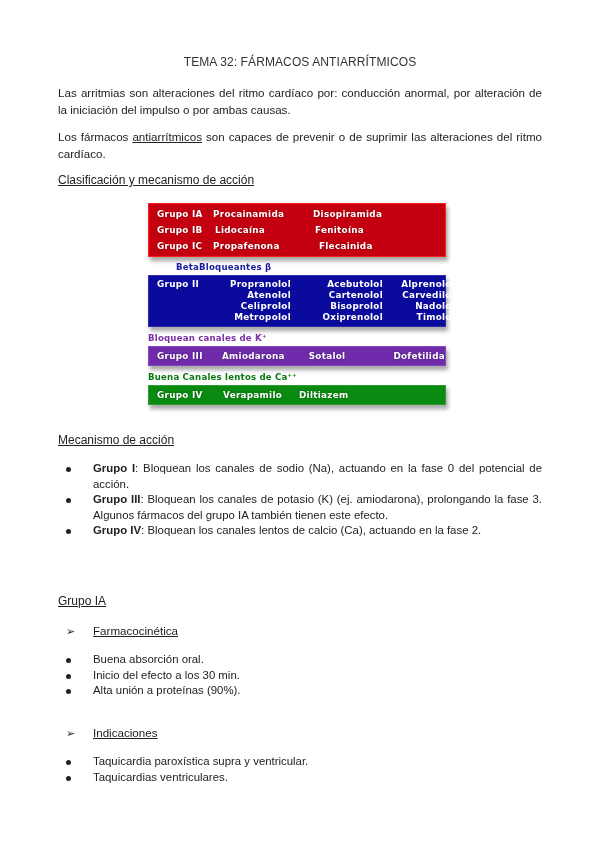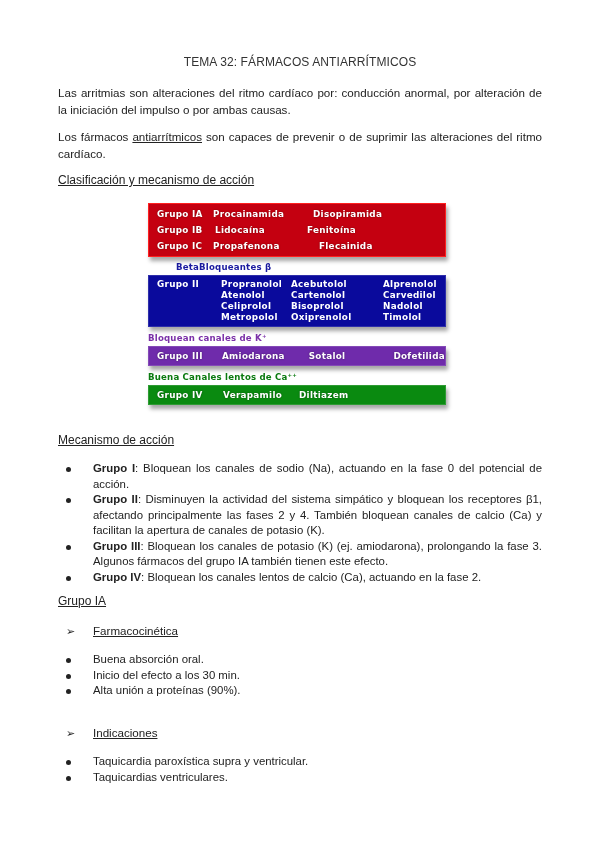--- a/index.html
+++ b/index.html
@@ -22,21 +22,21 @@
   .red-label { color: #c00010; }
   .red { background: #c40010; width: 298px; padding: 2px 0 2px 8px; border-color: #ff2020; }
   .blue-label { color: #1a1aa0; }
   .blue { background: #0a0a9c; width: 298px; padding: 3px 0 3px 8px; margin-top: 0; }
   .purple-label { color: #7a30a8; }
   .purple { background: #6f2bab; width: 298px; padding: 1px 0 1px 8px; }
   .green-label { color: #0a7a10; }
   .green { background: #0a8a10; width: 298px; padding: 1px 0 1px 8px; }
 
   .beta-grid { display: grid; grid-template-columns: 64px 70px 92px 72px; line-height: 11px; }
-  .beta-grid div { white-space: nowrap; text-align: left; }
+  .beta-grid div { white-space: nowrap; text-align: right; }
   .beta-grid .first { text-align: left; }
 
   ul.bul { position: absolute; left: 66px; width: 476px; list-style: none; }
   ul.bul li { position: relative; padding-left: 27px; line-height: 15.5px; text-align: justify; font-size: 11.4px; color: #222; }
   ul.bul li .dot { position: absolute; left: 0; top: 6px; width: 5px; height: 5px; border-radius: 50%; background: #222; }
   ul.bul li b { font-weight: bold; }
 
   .arrow-item { left: 66px; font-size: 11.6px; color: #222; }
   .arrow-item .arr { display: inline-block; width: 27px; font-size: 11px; }
   .arrow-item .lbl { text-decoration: underline; }
@@ -56,21 +56,21 @@
 
 <div class="abs fig">
   <div class="fig-block red">
     <div class="fig-row">
       <span style="width:56px">Grupo IA</span>
       <span style="width:92px">Procainamida</span>
       <span style="padding-left:8px">Disopiramida</span>
     </div>
     <div class="fig-row">
       <span style="width:58px">Grupo IB</span>
-      <span style="width:92px">Lidocaína</span>
+      <span style="width:100px">Lidocaína</span>
       <span>Fenitoína</span>
     </div>
     <div class="fig-row">
       <span style="width:56px">Grupo IC</span>
       <span style="width:106px">Propafenona</span>
       <span>Flecainida</span>
     </div>
   </div>
 
   <div class="fig-label blue-label" style="margin-top:2px;padding-left:28px;">BetaBloqueantes β</div>
@@ -111,21 +111,20 @@
       <span style="width:66px">Grupo IV</span>
       <span style="width:76px">Verapamilo</span>
       <span>Diltiazem</span>
     </div>
   </div>
 </div>
 
 <div class="abs heading" style="top:433px;">Mecanismo de acción</div>
 <ul class="bul" style="top:461px;">
   <li><span class="dot"></span><b>Grupo I</b><span>: Bloquean los canales de sodio (Na), actuando en la fase 0 del potencial de acción.</span></li>
-  <li><span class="dot"></span><b>Grupo II</b><span>: Disminuyen la actividad del sistema simpático y bloquean los receptores β1, afectando principalmente las fases 2 y 4. También bloquean canales de calcio (Ca) y facilitan la apertura de canales de potasio (K).</span></li>
   <li><span class="dot"></span><b>Grupo III</b><span>: Bloquean los canales de potasio (K) (ej. amiodarona), prolongando la fase 3. Algunos fármacos del grupo IA también tienen este efecto.</span></li>
   <li><span class="dot"></span><b>Grupo IV</b><span>: Bloquean los canales lentos de calcio (Ca), actuando en la fase 2.</span></li>
 </ul>
 
 <div class="abs heading" style="top:594px;">Grupo IA</div>
 
 <div class="abs arrow-item" style="top:624px;">
   <span class="arr">➢</span><span class="lbl">Farmacocinética</span>
 </div>
 <ul class="bul" style="top:652px;">

